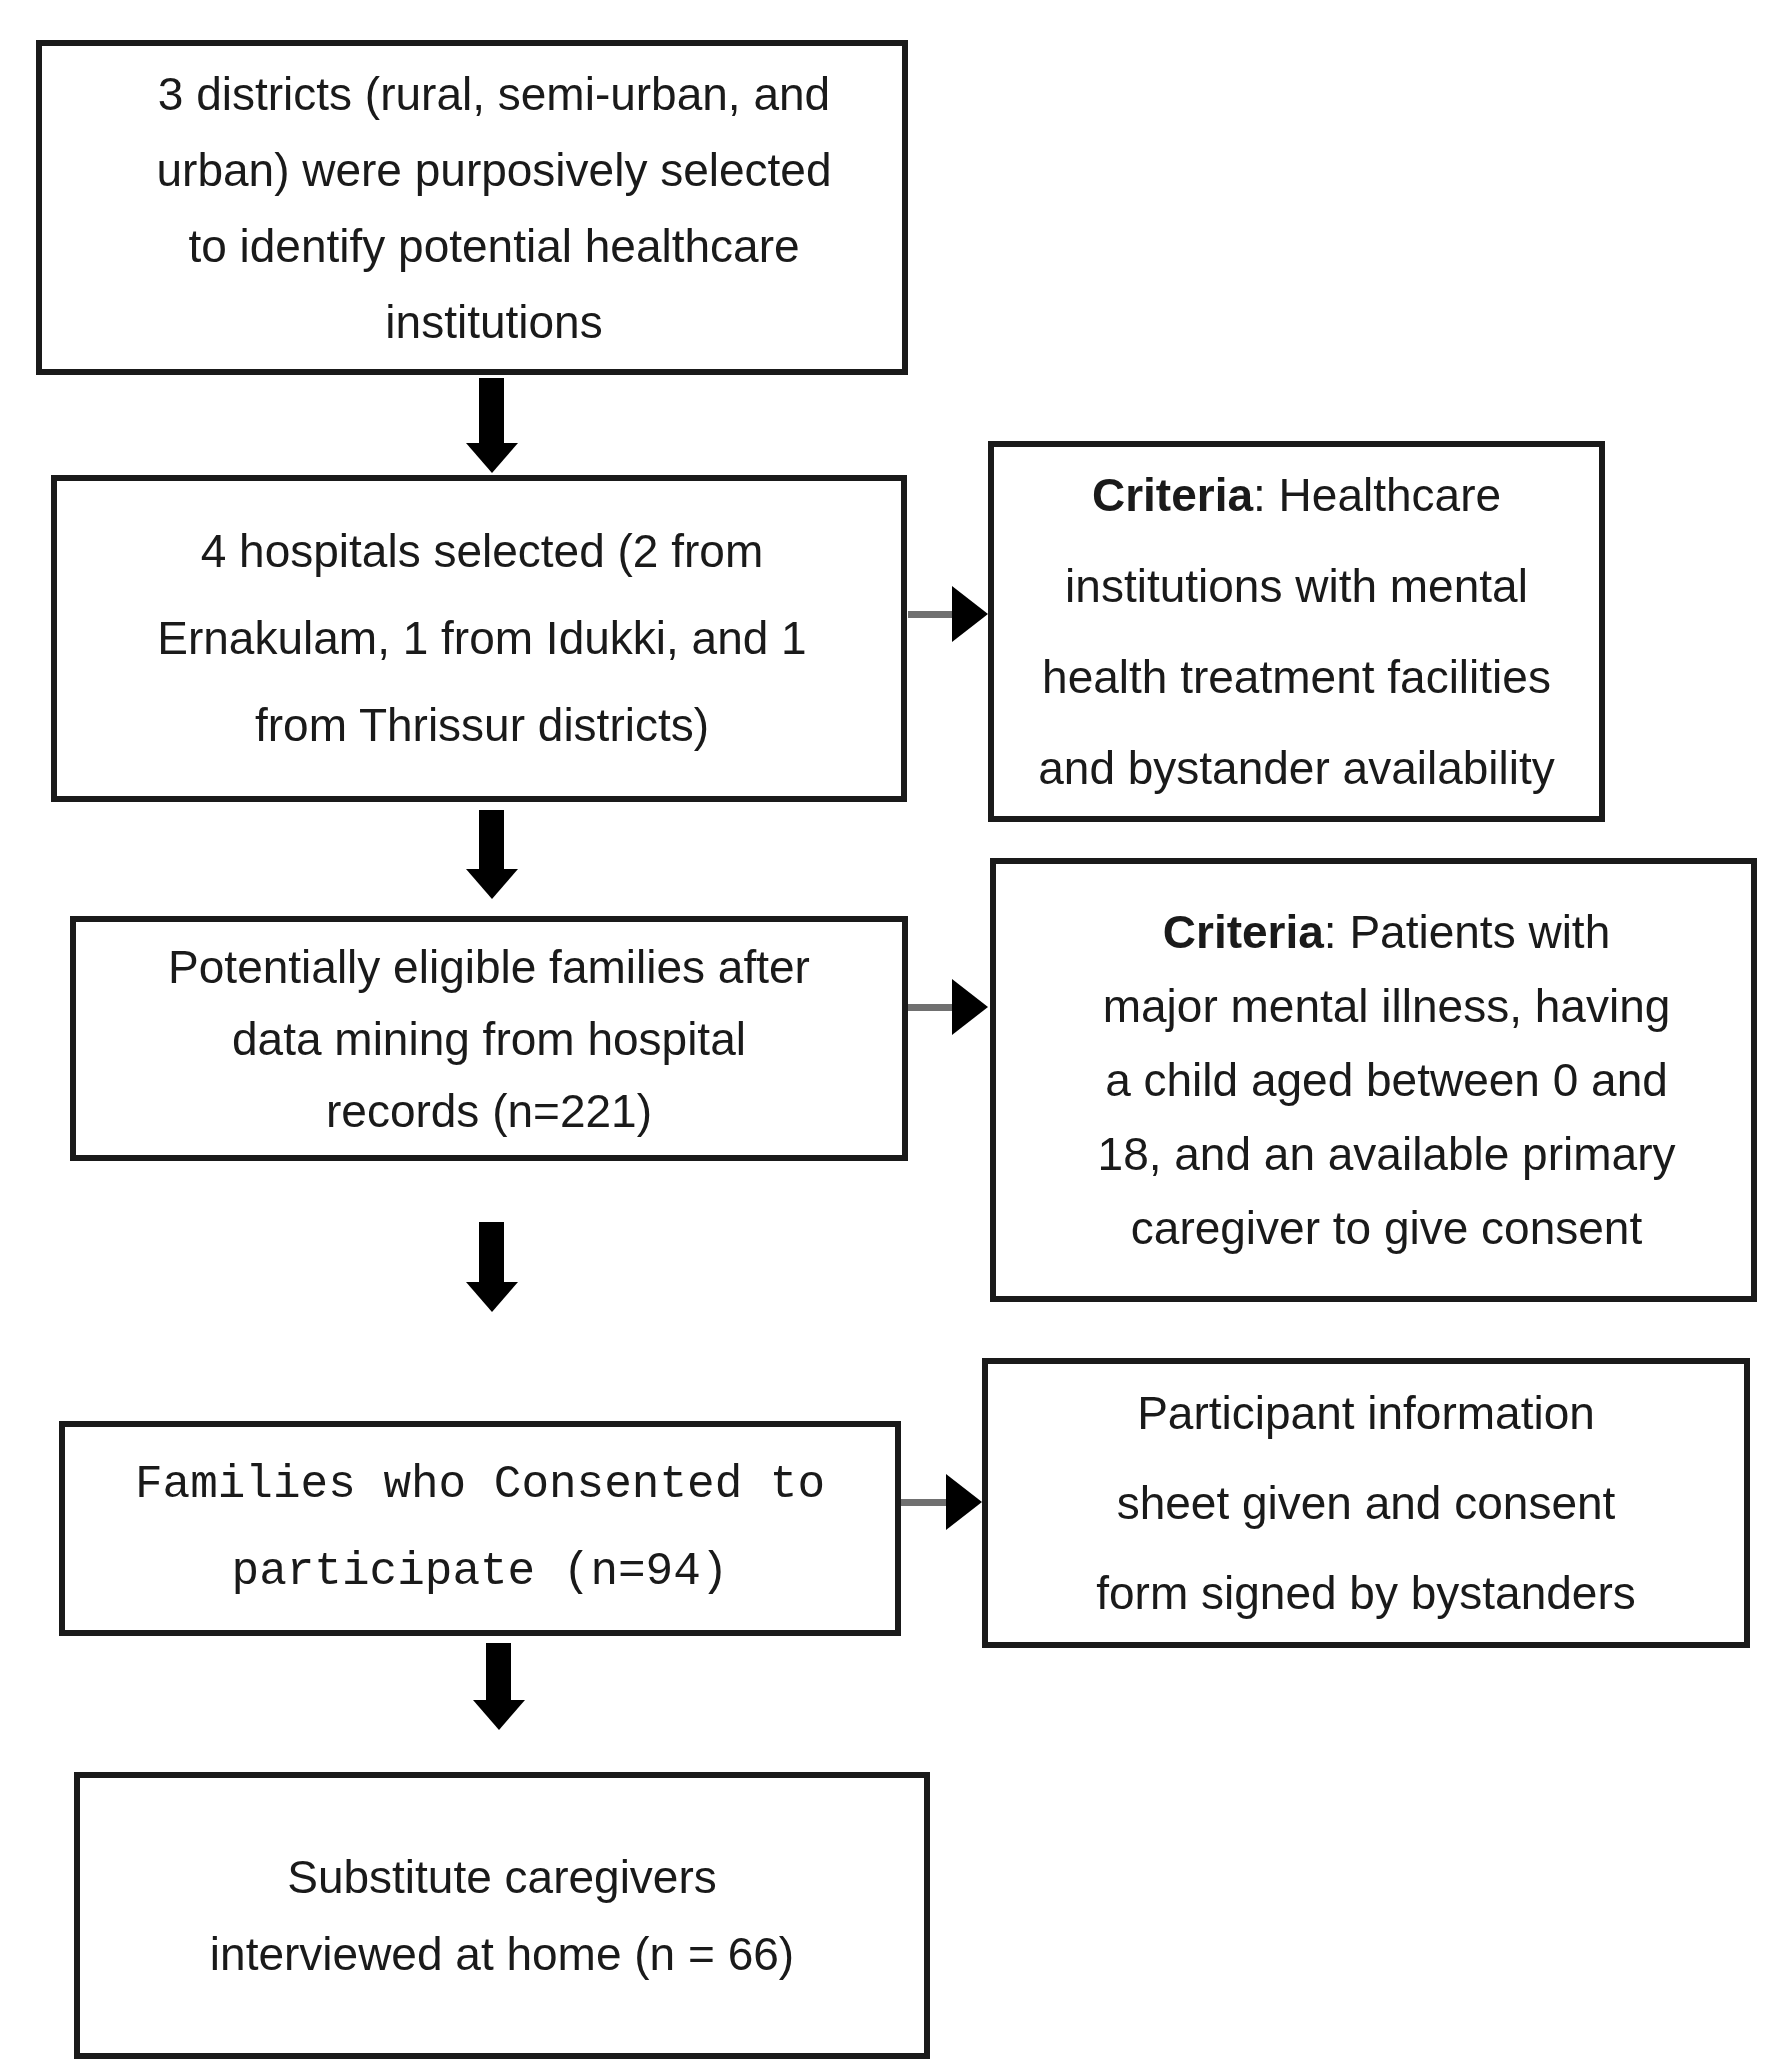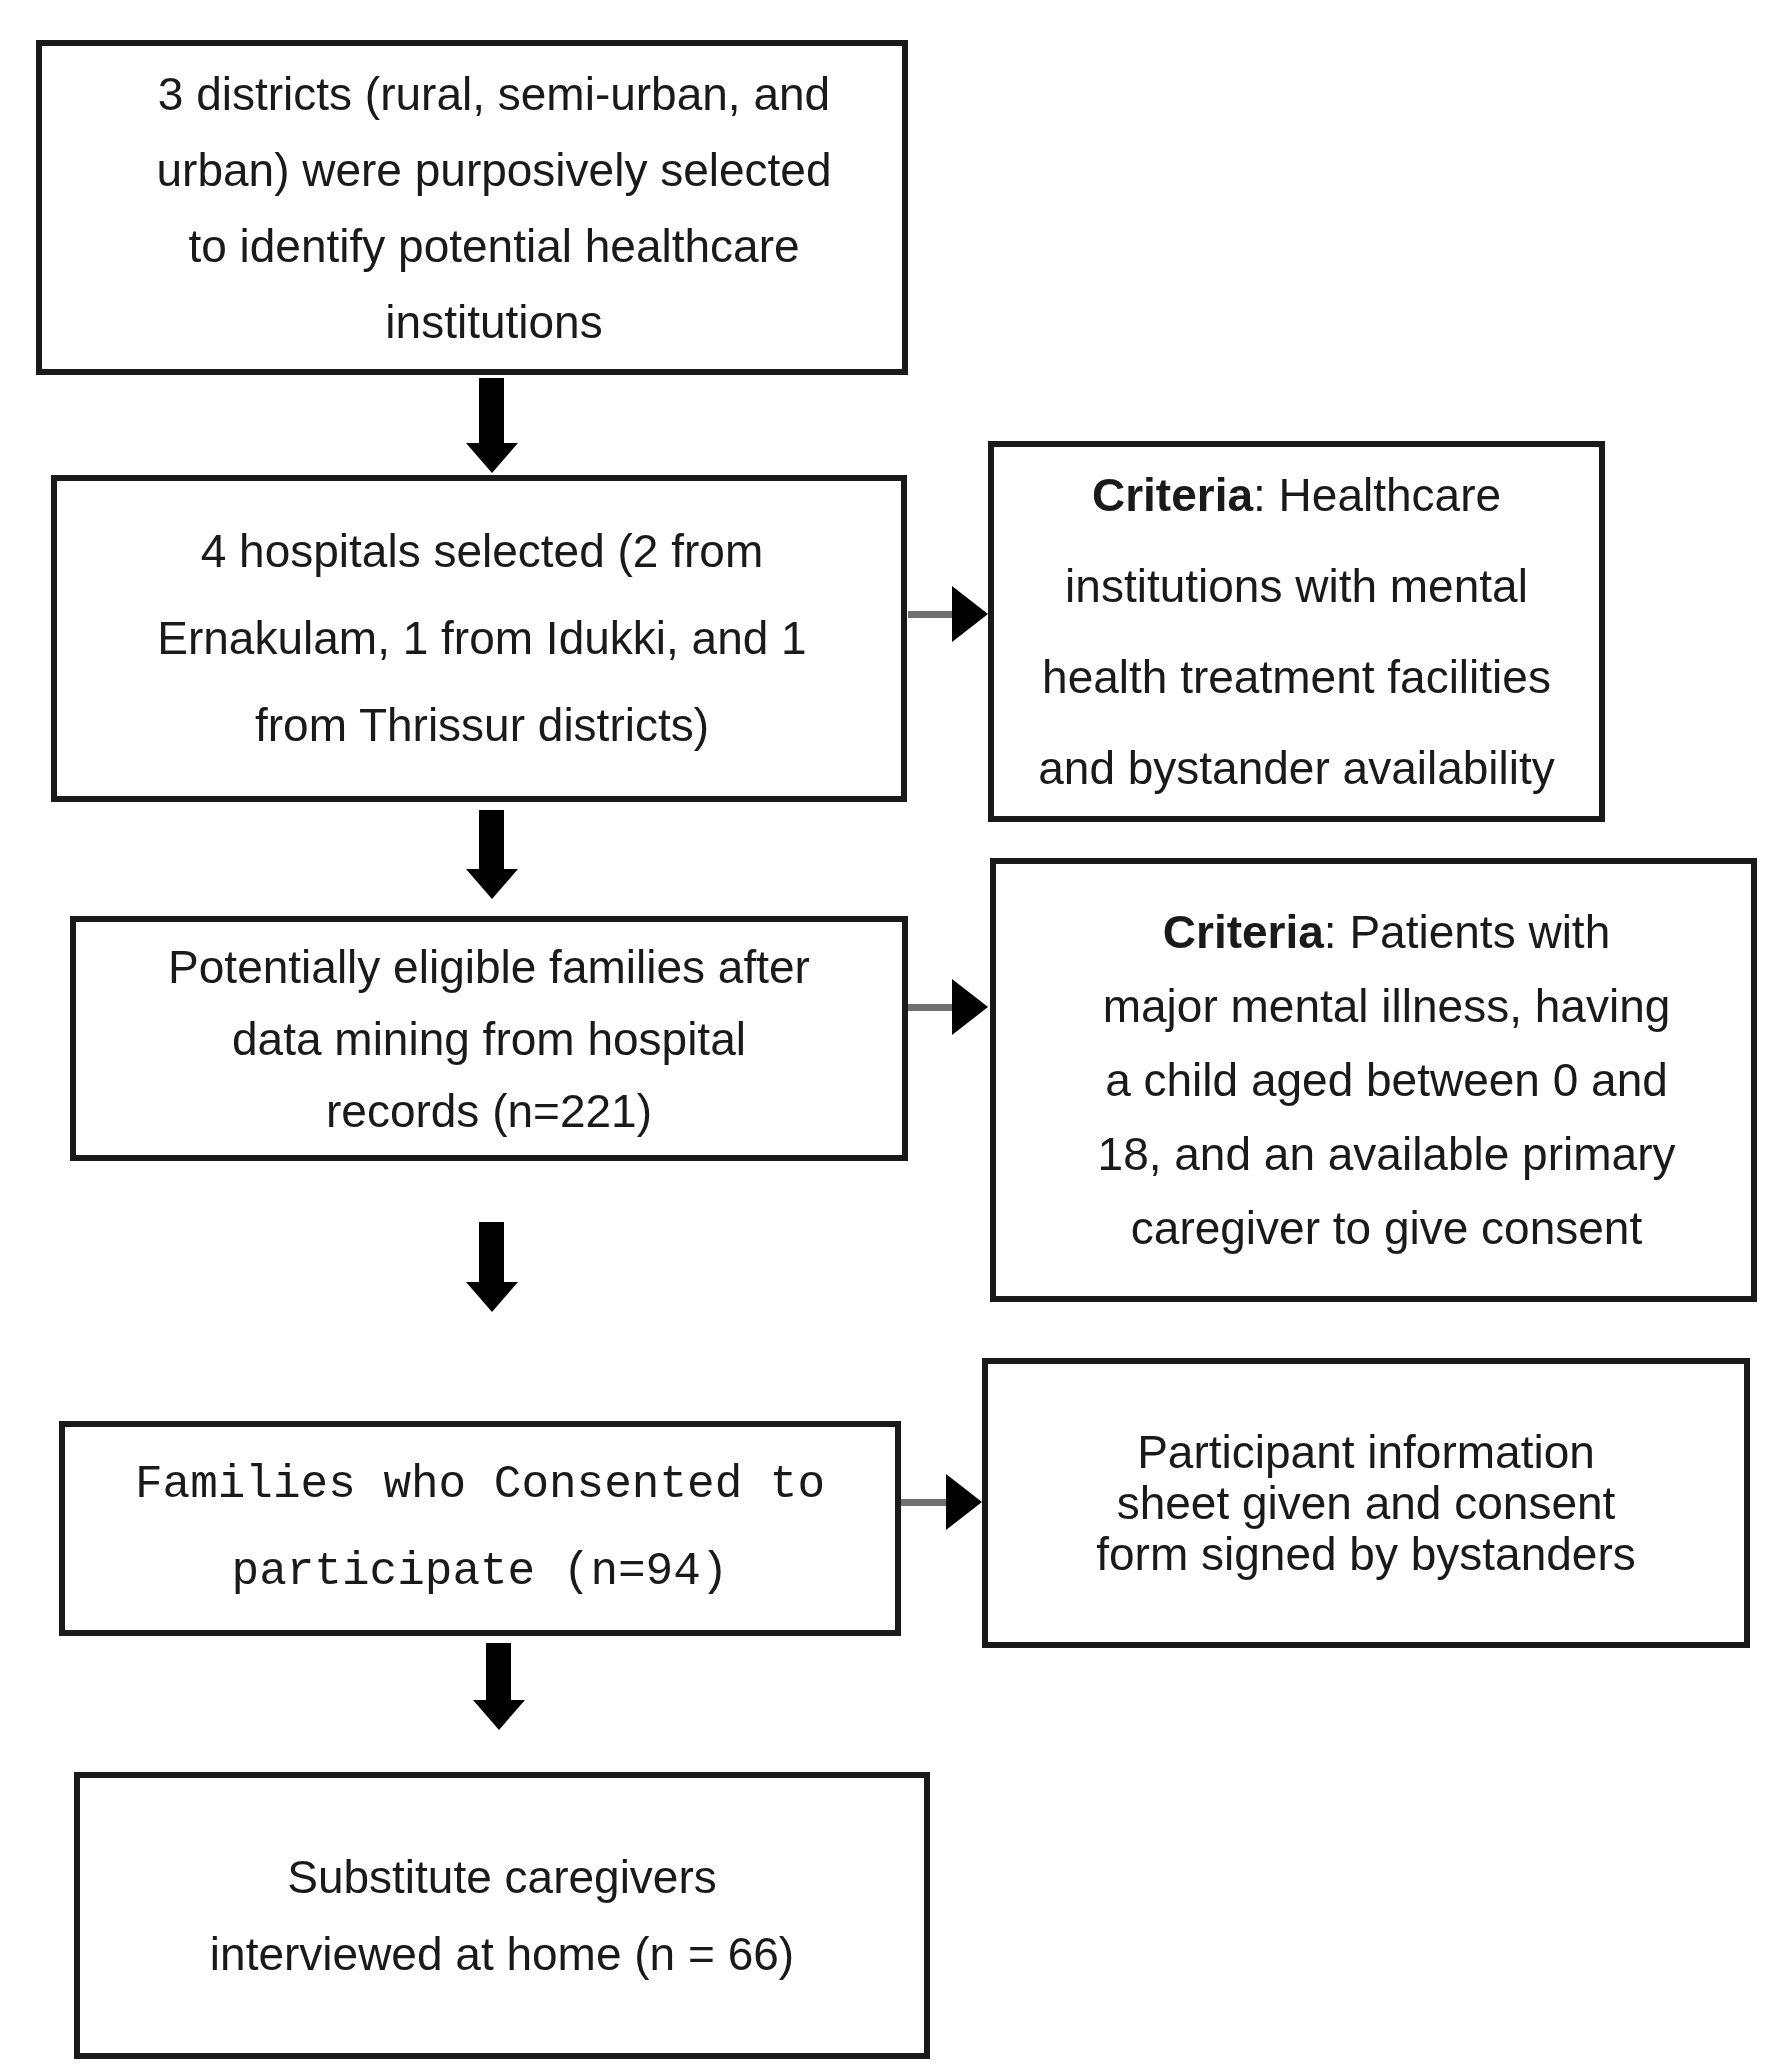--- a/index.html
+++ b/index.html
@@ -45,21 +45,21 @@
   .b4{left:59px;  top:1421px; width:842px; height:215px;}
   .b4 .box-text{line-height:87px;font-family:Liberation Mono, monospace;}
   .b5{left:74px;  top:1772px; width:856px; height:287px;}
   .b5 .box-text{line-height:77px;}
   
   .bA{left:988px;  top:441px;  width:617px; height:381px;}
   .bA .box-text{line-height:91px;}
   .bB{left:990px; top:858px;  width:767px; height:444px;padding-left:36px;}
   .bB .box-text{line-height:74px;}
   .bC{left:982px;  top:1358px; width:768px; height:290px;}
-  .bC .box-text{line-height:51px;text-align:center;}
+  .bC .box-text{line-height:90px;text-align:center;}
   
   .varrow{position:absolute;width:51px;}
   .vshaft{width:25px;margin:0 auto;background:var(--arrow);}
   .vhead{
     width:0;height:0;margin:0 auto;
     border-left:26px solid transparent;
     border-right:26px solid transparent;
     border-top:30px solid var(--arrow);
   }
   .va1{left:466px;top:378px;}  .va1 .vshaft{height:65px;}

